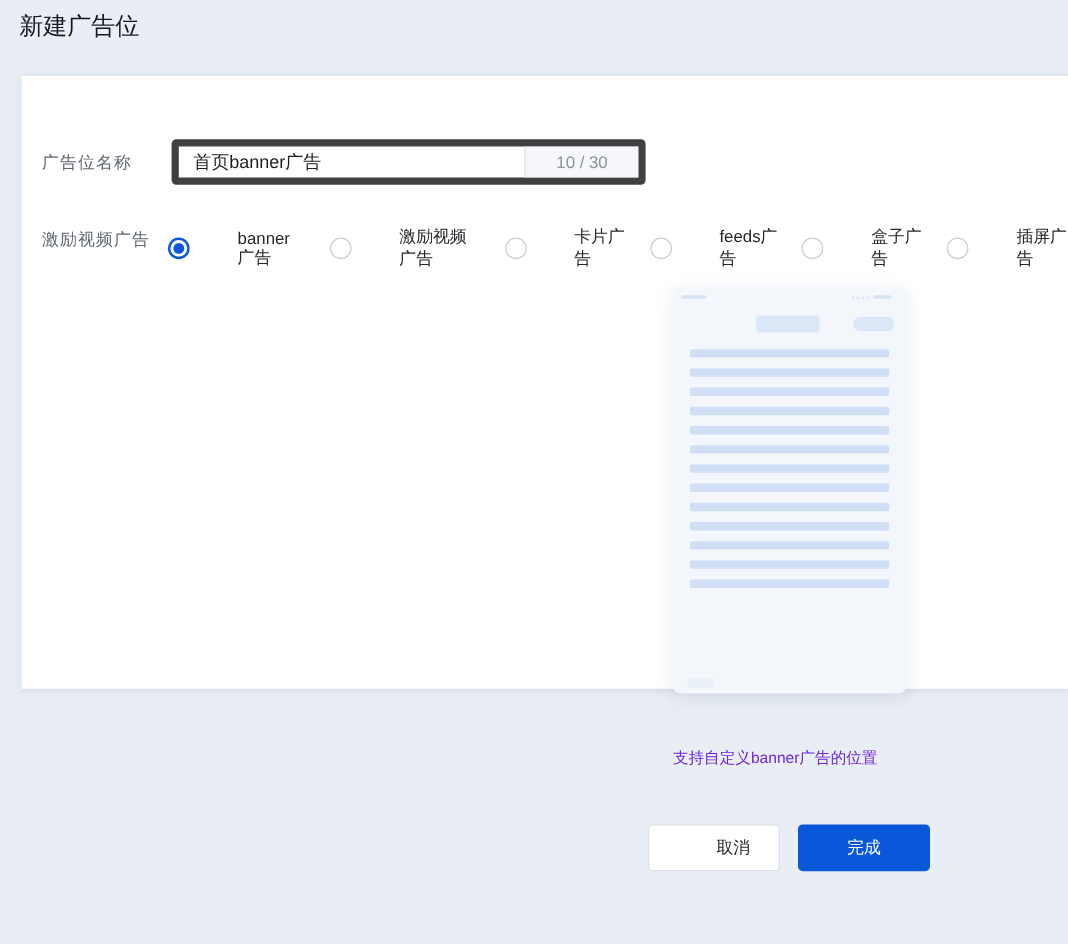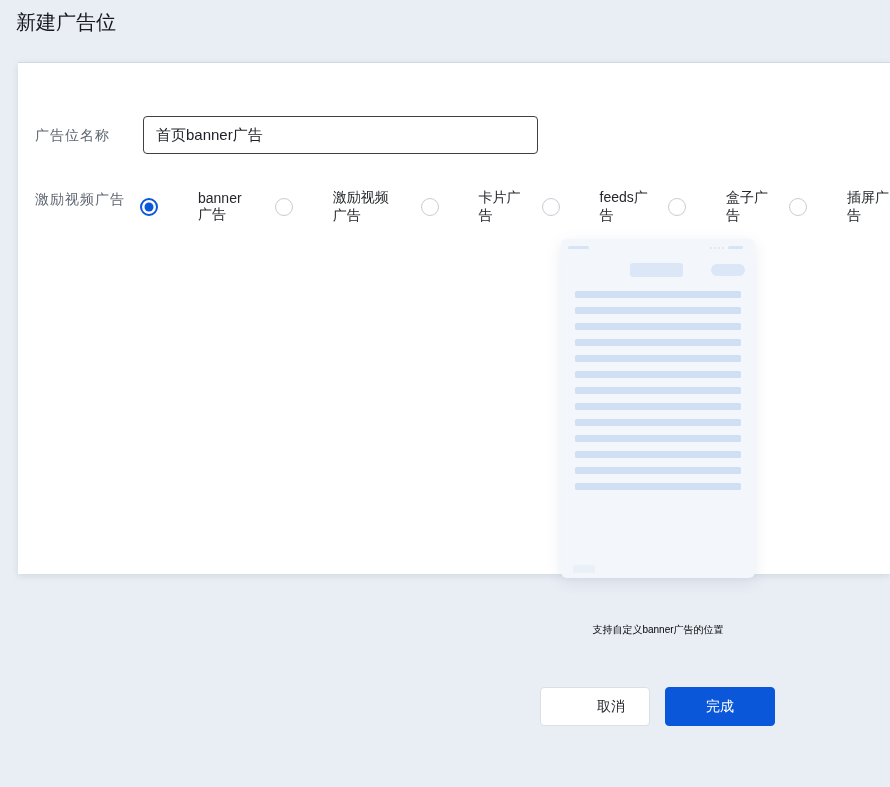--- a/index.html
+++ b/index.html
@@ -18,21 +18,21 @@
     position:absolute; left:18px; top:62px; width:872px; height:512px;
     background:#fff; border-top:1px solid #d4d8df;
     box-shadow:0 2px 6px rgba(60,70,90,.12);
   }
   
   .field-label { position:absolute; font-size:14px; color:#5f6670; letter-spacing:1px; }
   .name-label { left:17px; top:64px; }
   .type-label { left:17px; top:128px; }
   .input-wrap {
     position:absolute; left:125px; top:53px; width:395px; height:38px;
-    border:1px solid #404040; border-radius:4px; display:flex; overflow:hidden; background:#fff;
+    border:6px solid #404040; border-radius:4px; display:flex; overflow:hidden; background:#fff;
   }
   .input-wrap input {
     flex:1; border:none; outline:none; padding:0 12px;
     font-size:15px; color:#1d1f24; font-family:inherit; background:transparent;
   }
   .input-counter {
     width:95px; background:#f5f7fa; border-left:1px solid #dcdfe6;
     display:flex; align-items:center; justify-content:center;
     font-size:14px; color:#909399;
   }
@@ -74,42 +74,43 @@
     font-size:8px; line-height:11px; color:rgba(255,255,255,.95);
     background:rgba(255,255,255,.25); border-radius:2px;
   }
   .phone-footer-bar { position:absolute; left:12px; top:326px; width:22px; height:8px; border-radius:2px; background:#e9f0f8; }
   
   .preview-caption {
     position:absolute; left:503px; top:534px; width:274px; text-align:center;
     font-size:16px; color:#5d6269;
   }
   .preview-subcaption {
-    position:absolute; left:503px; top:560px; width:274px; text-align:center;
-    font-size:10px; color:#000000;
+    position:absolute; left:491px; top:560px; width:274px; text-align:center;
+    font-size:13px; color:#6d28d9;
   }
   
   .btn {
     position:absolute; top:624px; height:39px; border-radius:4px;
     font-size:14px; font-family:inherit; cursor:pointer;
     display:flex; align-items:center; justify-content:center;
   }
   .btn-cancel { left:522px; width:110px; background:#fff; border:1px solid #dcdfe6; color:#1d2025;padding-left:32px; }
   .btn-confirm { left:647px; width:110px; background:var(--accent); border:1px solid var(--accent); color:#fff; }
 </style>
 </head>
 <body>
 
 <div class="page-title">新建广告位</div>
 
 <div class="card">
 
   <div class="field-label name-label">广告位名称</div>
   <div class="input-wrap">
     <input type="text" value="首页banner广告" style="">
+    <div class="input-counter">10 / 30</div>
   </div>
 
   <div class="field-label type-label">激励视频广告</div>
   <div class="radio-group">
       <label class="radio-option">
         <span class="radio-circle checked"></span>
         <span class="radio-text">banner广告</span>
       </label>
       <label class="radio-option">
         <span class="radio-circle"></span>

